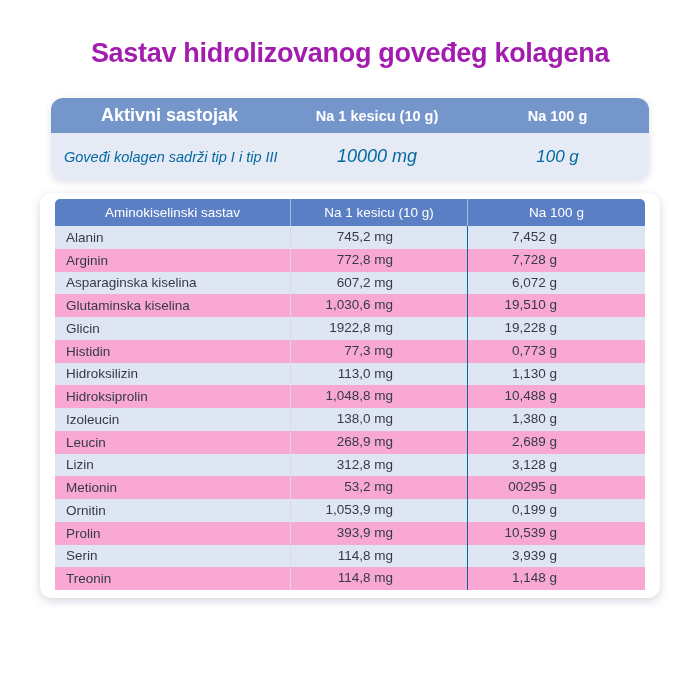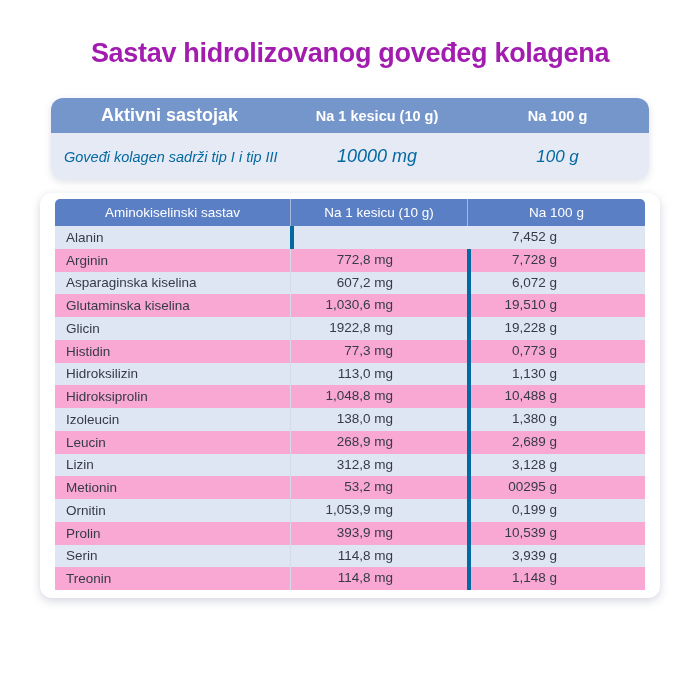--- a/index.html
+++ b/index.html
@@ -77,21 +77,21 @@
     height: 22.75px;
     background: #f9a8d4;
     font-size: 13.5px;
     color: #343a48;
   }
   .amino-body .arow.odd { background: #dfe6f3; align-items: center; }
   .amino-body .arow .c1 { width: 235px; padding-left: 11px; }
   .amino-body .arow .c2 { width: 177px; text-align: right; padding-right: 74px;
                           border-left: 1px solid #d6dbe9; height: 100%; line-height: 22.75px; }
   .amino-body .arow .c3 { flex: 1;      text-align: right; padding-right: 88px;
-                          border-left: 4px solid #0369a1; height: 100%; line-height: 22.75px; }
+                          border-left: 1px solid #0369a1; height: 100%; line-height: 22.75px; }
 </style>
 </head>
 <body>
 
 <div class="page">
 
   <h1 class="page-title">Sastav hidrolizovanog goveđeg kolagena</h1>
 
   <div class="card1">
     <div class="hdr">
@@ -108,20 +108,21 @@
 
   <div class="card2">
     <div class="amino-hdr">
       <div class="c1">Aminokiselinski sastav</div>
       <div class="c2">Na 1 kesicu (10 g)</div>
       <div class="c3">Na 100 g</div>
     </div>
     <div class="amino-body">
         <div class="arow odd">
     <div class="c1">Alanin</div>
+    <div class="c2">745,2 mg</div>
     <div class="c3">7,452 g</div>
   </div>
         <div class="arow">
     <div class="c1">Arginin</div>
     <div class="c2">772,8 mg</div>
     <div class="c3">7,728 g</div>
   </div>
         <div class="arow odd">
     <div class="c1">Asparaginska kiselina</div>
     <div class="c2">607,2 mg</div>

